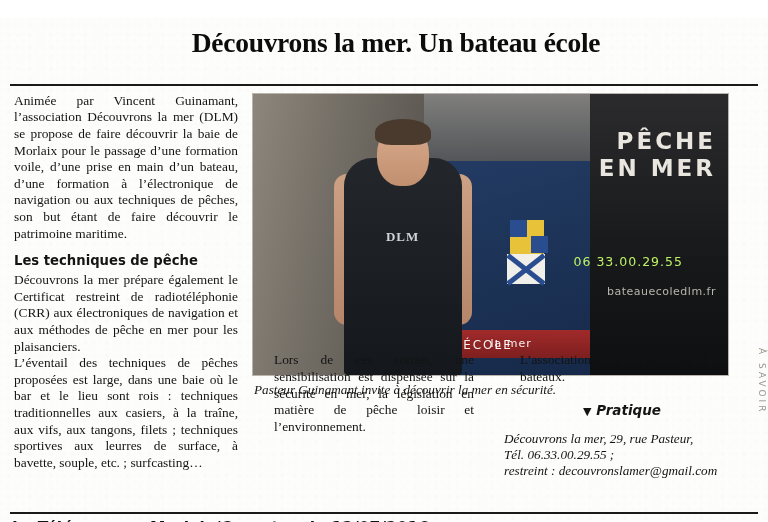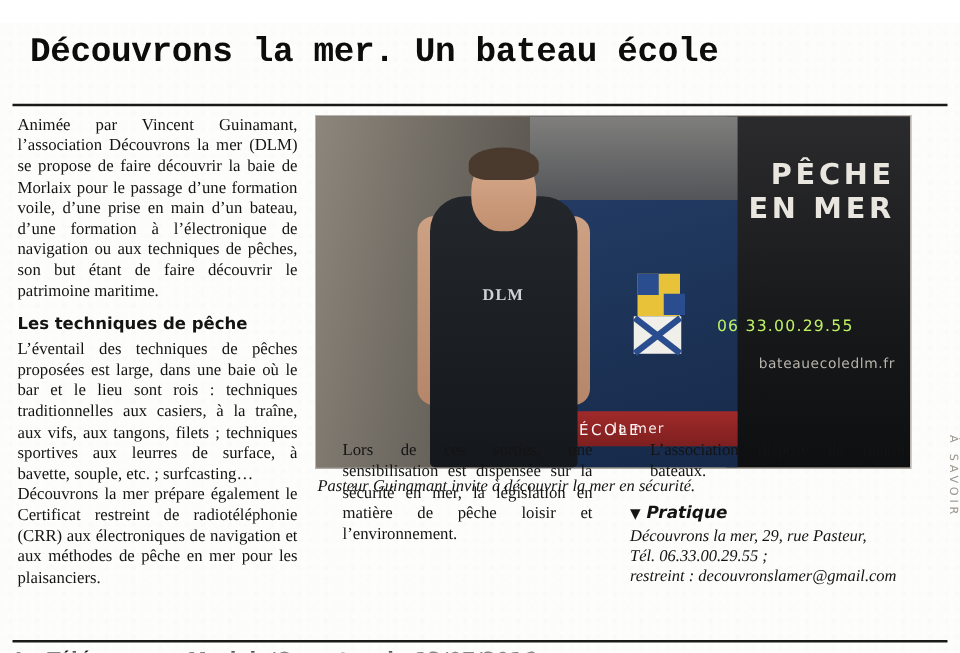--- a/index.html
+++ b/index.html
@@ -25,27 +25,28 @@
     inset: 0;
     background:
       radial-gradient(circle at 20% 30%, rgba(0,0,0,0.012) 0 2px, transparent 3px),
       radial-gradient(circle at 70% 60%, rgba(0,0,0,0.012) 0 2px, transparent 3px);
     background-size: 7px 7px, 11px 11px;
     pointer-events: none;
     opacity: .6;
   }
 
   .headline {
-    font-family: Liberation Mono, monospace;
+    font-family: Liberation Serif, serif;
     font-weight: bold;
     font-size: 27.5px;
     letter-spacing: -0.3px;
     padding: 9px 0 6px 24px;
     color: #0d0d0d;
     white-space: nowrap;
+    text-align: center;
   }
   .rule-top {
     height: 2px;
     background: #1a1a1a;
     margin: 0 10px 0 10px;
   }
 
   .body-area {
     position: relative;
     display: flex;
@@ -249,21 +250,22 @@
     font-size: 13.4px;
     line-height: 16.6px;
     text-align: justify;
     hyphens: auto;
   }
   .prat-head {
     font-family: "DejaVu Sans", serif;
     font-weight: bold;
     font-style: italic;
     font-size: 13.5px;
-    margin: 12px 0 3px 0;
+    margin: 12px 0 13px 0;
+    text-align: center;
   }
   .prat-head .tri { font-style: normal; font-size: 11px; }
   .prat-body { font-style: italic; font-size: 13.2px; line-height: 16.4px; }
 
   
   .side-word {
     position: absolute;
     right: 1px; top: 330px;
     writing-mode: vertical-rl;
     font-family: "DejaVu Sans", sans-serif;
@@ -294,22 +296,22 @@
 <div class="page">
 
   <h1 class="headline">Découvrons la mer. Un bateau école</h1>
   <div class="rule-top"></div>
 
   <div class="body-area">
 
     <div class="col-left">
       <p class="lead">Animée par Vincent Guinamant, l’association Découvrons la mer (DLM) se propose de faire découvrir la baie de Morlaix pour le passage d’une formation voile, d’une prise en main d’un bateau, d’une formation à l’électronique de navigation ou aux techniques de pêches, son but étant de faire découvrir le patrimoine maritime.</p>
       <div class="subhead">Les techniques de pêche</div>
+      <p>Découvrons la mer prépare également le Certificat restreint de radiotéléphonie (CRR) aux électroniques de navigation et aux méthodes de pêche en mer pour les plaisanciers.</p>
       <p>L’éventail des techniques de pêches proposées est large, dans une baie où le bar et le lieu sont rois : techniques traditionnelles aux casiers, à la traîne, aux vifs, aux tangons, filets ; techniques sportives aux leurres de surface, à bavette, souple, etc. ; surfcasting…</p>
-      <p>Découvrons la mer prépare également le Certificat restreint de radiotéléphonie (CRR) aux électroniques de navigation et aux méthodes de pêche en mer pour les plaisanciers.</p>
     </div>
 
     <div class="col-photo">
       <div class="photo">
         <div class="ph-wall-left"></div>
         <div class="ph-wall-right"></div>
         <div class="ph-banner"></div>
         <div class="ph-banner-top"></div>
 
         <div class="ph-flag-yellow"></div>

